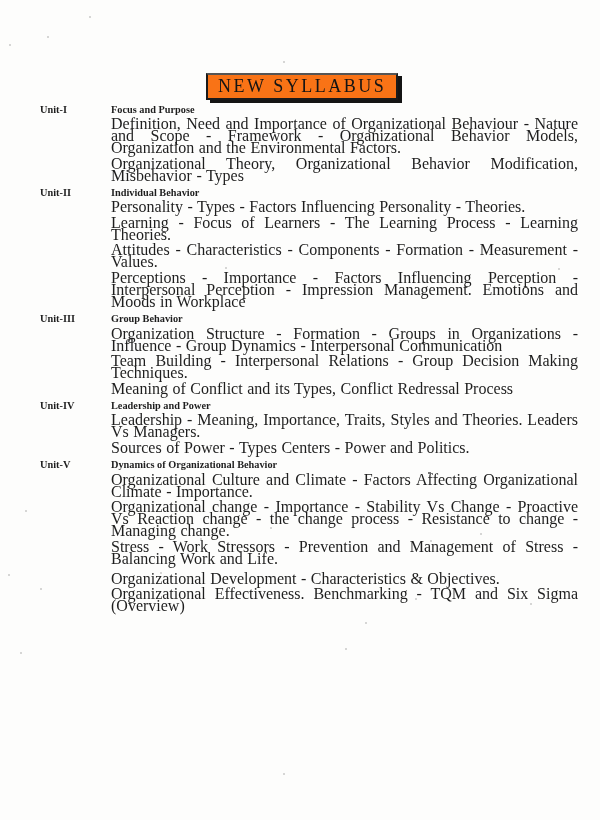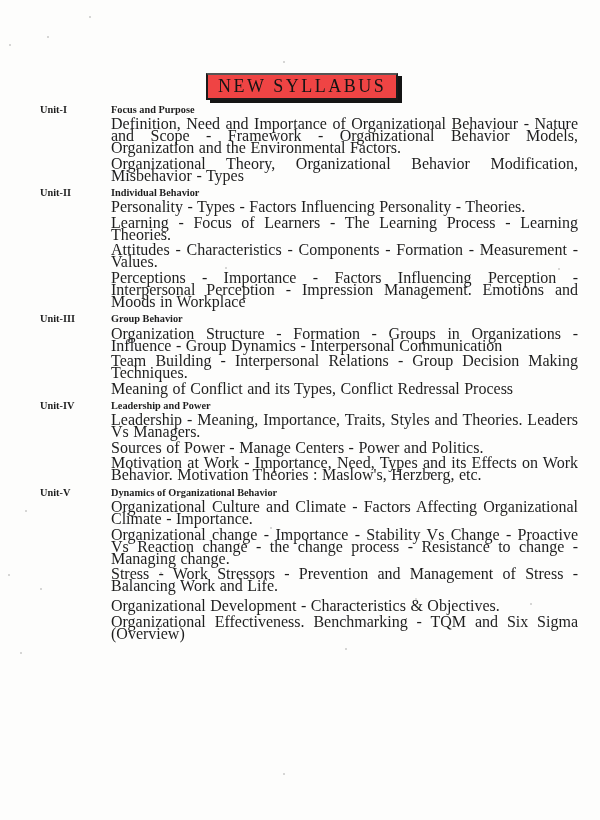--- a/index.html
+++ b/index.html
@@ -13,21 +13,21 @@
     overflow: hidden;
   }
   .title-box {
     position: absolute;
     top: 73px;
     left: 206px;
     border: 2px solid #1a1a1a;
     border-top-color: #555;
     box-shadow: 4px 3px 0 #141414;
     padding: 1px 10px 2px 10px;
-    background: #ef4444;
+    background: #f97316;
   }
   .title-text {
     font-size: 18px;
     line-height: 20px;
     letter-spacing: 2.5px;
     white-space: nowrap;
     color: #141414;
   }
   .content {
     position: absolute;
@@ -109,22 +109,21 @@
         <p class="para">Team Building - Interpersonal Relations - Group Decision Making Techniques.</p>
         <p class="para">Meaning of Conflict and its Types, Conflict Redressal Process</p>
       </div>
     </div>
 
     <div class="unit">
       <div class="unit-label">Unit-IV</div>
       <div class="unit-body">
         <p class="unit-heading">Leadership and Power</p>
         <p class="para">Leadership - Meaning, Importance, Traits, Styles and Theories. Leaders Vs Managers.</p>
-        <p class="para">Sources of Power - Manage Centers - Power and Politics.</p>
-        <p class="para">Motivation at Work - Importance, Need, Types and its Effects on Work Behavior. Motivation Theories : Maslow's, Herzberg, etc.</p>
+        <p class="para">Sources of Power - Types Centers - Power and Politics.</p>
       </div>
     </div>
 
     <div class="unit">
       <div class="unit-label">Unit-V</div>
       <div class="unit-body">
         <p class="unit-heading">Dynamics of Organizational Behavior</p>
         <p class="para">Organizational Culture and Climate - Factors Affecting Organizational Climate - Importance.</p>
         <p class="para">Organizational change - Importance - Stability Vs Change - Proactive Vs Reaction change - the change process - Resistance to change - Managing change.</p>
         <p class="para no-gap">Stress - Work Stressors - Prevention and Management of Stress - Balancing Work and Life.</p>

